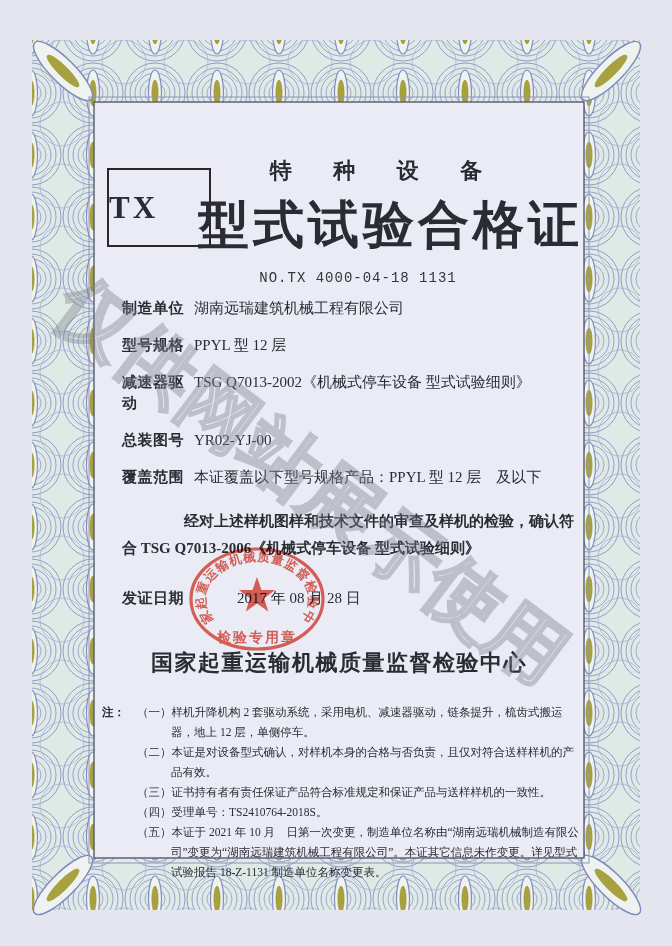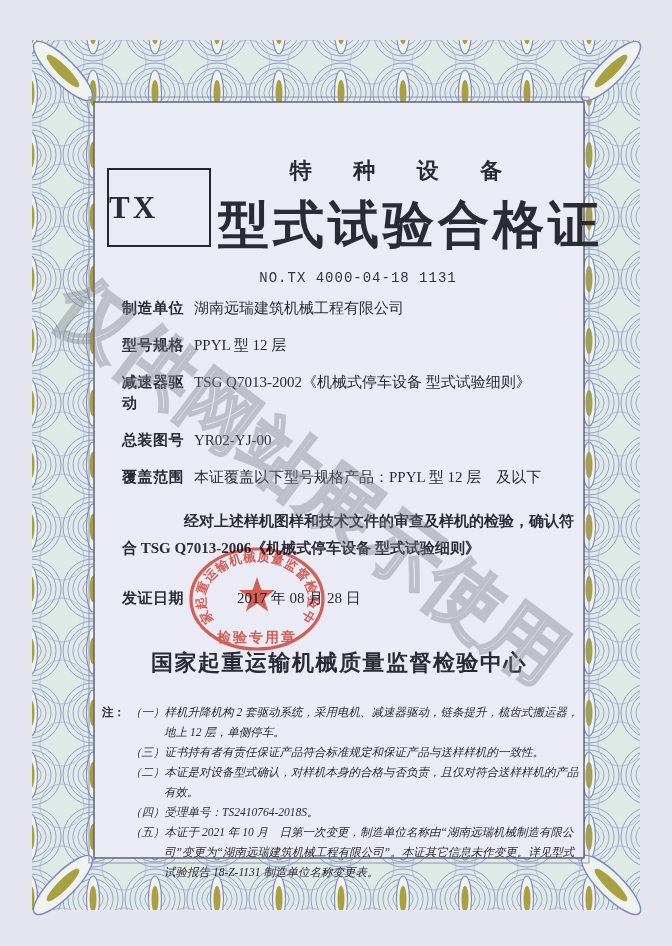--- a/index.html
+++ b/index.html
@@ -11,21 +11,21 @@
   }
   .bg-svg{position:absolute;left:0;top:0;z-index:0;}
   .inner{
     position:absolute;left:94px;top:102px;width:490px;height:756px;z-index:1;
   }
   .tx-box{
     position:absolute;left:13px;top:66px;width:100px;height:75px;
     border:2px solid #26262b;display:flex;align-items:center;justify-content:flex-start;
     font-weight:bold;font-size:31px;letter-spacing:3px;background:transparent;
   }
-  .title-block{position:absolute;left:124px;top:54px;width:356px;text-align:center;}
+  .title-block{position:absolute;left:104px;top:54px;width:356px;text-align:center;}
   .title-top{font-size:22px;font-weight:bold;letter-spacing:18px;padding-left:18px;white-space:nowrap;}
   .title-main{font-size:51px;font-weight:bold;letter-spacing:4px;margin-top:5px;white-space:nowrap;}
   .cert-no{
     position:absolute;left:24px;top:168px;width:480px;text-align:center;
     font-family:"Liberation Mono","DejaVu Sans Mono",monospace;
     font-size:14px;letter-spacing:1px;color:#33333a;
   }
   .fields{position:absolute;left:28px;top:196px;width:450px;}
   .frow{display:flex;margin-bottom:16px;font-size:15px;line-height:21px;}
   .flabel{width:62px;flex:none;font-weight:bold;letter-spacing:0.5px;}
@@ -36,21 +36,21 @@
   }
   .issue-row{position:absolute;left:28px;top:486px;display:flex;font-size:15px;line-height:21px;gap:40px;}
   .issue-row .flabel{width:62px;}
   .issue-row .fvalue{margin-left:13px;}
   .issuer{
     position:absolute;left:0;top:546px;width:100%;text-align:center;
     font-size:22px;font-weight:bold;letter-spacing:1.5px;white-space:nowrap;
   }
   .notes{position:absolute;left:8px;top:600px;width:478px;font-size:11.5px;line-height:20px;}
   .notes-label{position:absolute;left:0;top:0;font-weight:bold;}
-  .note-item{margin-left:28px;padding-left:34px;text-indent:-34px;font-style:italic;}
+  .note-item{margin-left:35px;padding-left:34px;text-indent:-34px;}
   .watermark{
     position:absolute;left:96px;top:256px;z-index:2;
     transform:rotate(37deg);transform-origin:0 0;
     font-size:76px;font-weight:bold;white-space:nowrap;letter-spacing:1px;
     color:transparent;-webkit-text-stroke:2.5px rgba(128,130,140,0.48);
     opacity:0.85;pointer-events:none;
   }
   .stamp{position:absolute;left:78px;top:432px;z-index:3;mix-blend-mode:multiply;opacity:0.88;}
 </style>
 </head>
@@ -128,22 +128,22 @@
   <div class="issue-row">
     <span class="flabel">发证日期</span>
     <span class="fvalue">2017 年 08 月 28 日</span>
   </div>
 
   <div class="issuer">国家起重运输机械质量监督检验中心</div>
 
   <div class="notes">
     <span class="notes-label">注：</span>
     <div class="note-item">（一）样机升降机构 2 套驱动系统，采用电机、减速器驱动，链条提升，梳齿式搬运器，地上 12 层，单侧停车。</div>
+    <div class="note-item">（二）本证是对设备型式确认，对样机本身的合格与否负责，且仅对符合送样样机的产品有效。</div>
     <div class="note-item">（三）证书持有者有责任保证产品符合标准规定和保证产品与送样样机的一致性。</div>
-    <div class="note-item">（二）本证是对设备型式确认，对样机本身的合格与否负责，且仅对符合送样样机的产品有效。</div>
     <div class="note-item">（四）受理单号：TS2410764-2018S。</div>
     <div class="note-item">（五）本证于 2021 年 10 月　日第一次变更，制造单位名称由“湖南远瑞机械制造有限公司”变更为“湖南远瑞建筑机械工程有限公司”。本证其它信息未作变更。详见型式试验报告 18-Z-1131 制造单位名称变更表。</div>
   </div>
 
   <svg class="stamp" width="170" height="130" viewBox="0 0 170 130" aria-hidden="true">
     <defs>
       <path id="seal-arc" d="M 40,84 A 52,38 0 1 1 130,84" fill="none"></path>
     </defs>
     <ellipse cx="85" cy="65" rx="66" ry="50" fill="none" stroke="#cf4a3e" stroke-width="3.2"></ellipse>
     <polygon points="85,43 89.5,55.9 103.1,56.1 92.2,64.3 96.2,77.4 85,69.6 73.8,77.4 77.8,64.3 66.9,56.1 80.5,55.9" fill="#cf4a3e"></polygon>

